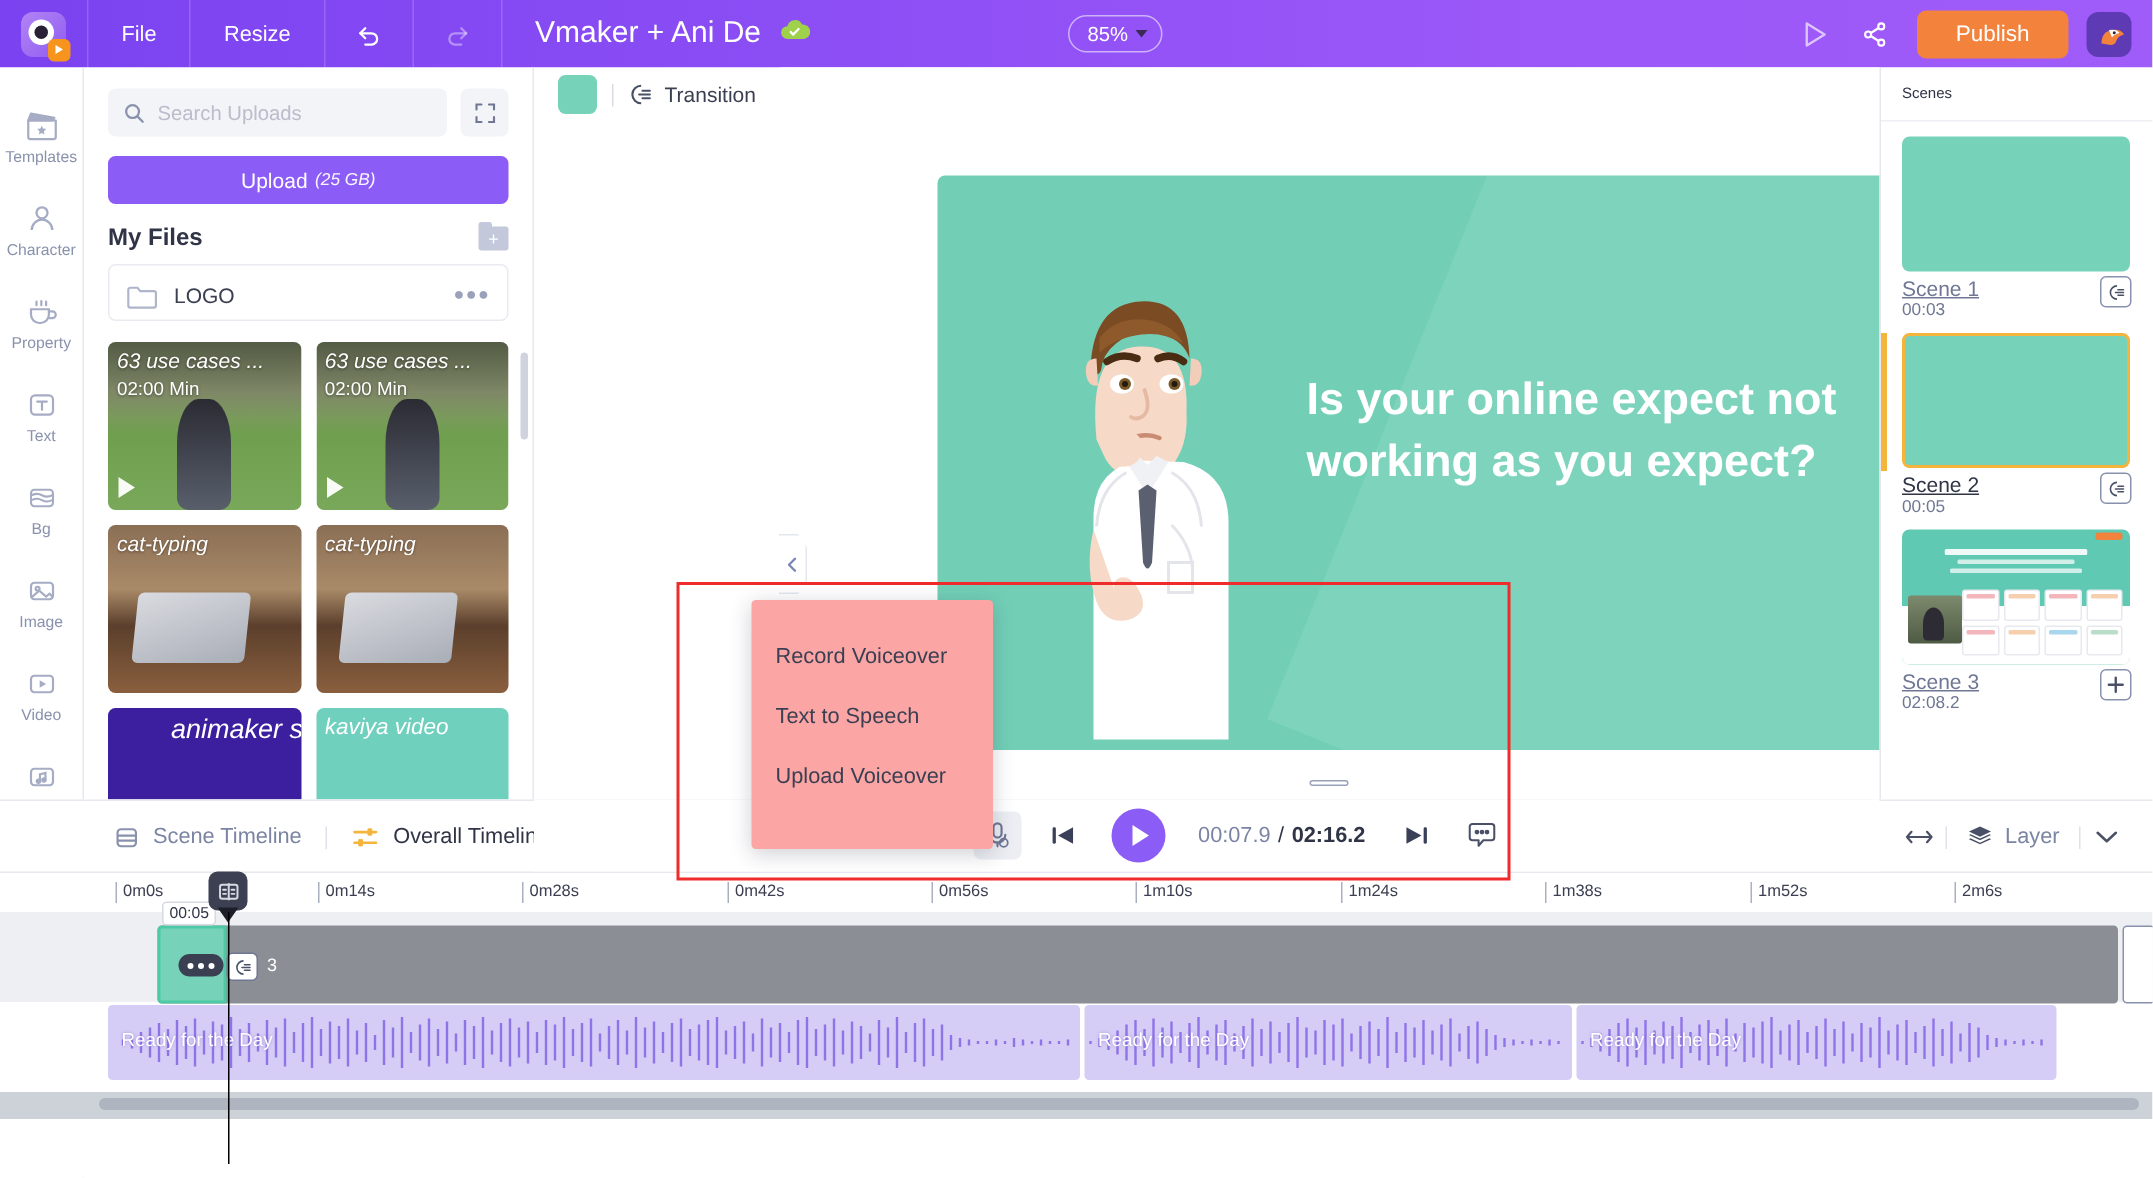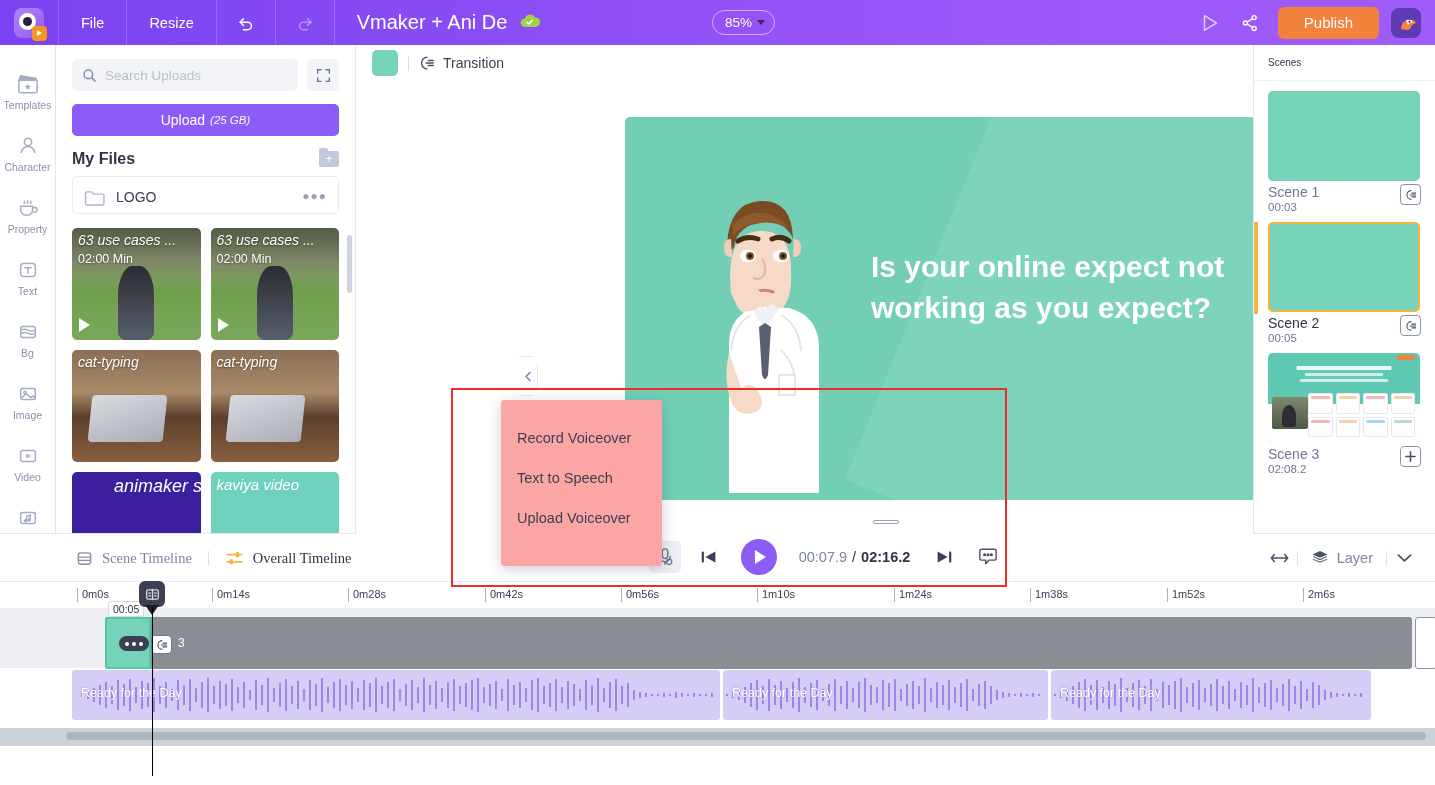--- a/index.html
+++ b/index.html
@@ -164,21 +164,21 @@
     position:absolute; left:1253px; top:45px; width:182px; height:488px;
     background:#fff; border-left:1px solid #e6e8ee;
   }
   .scenes-hd { height:36px; display:flex; align-items:center; padding:0 14px; font-size:10px; color:#2f3446; border-bottom:1px solid #edeff4;}
   .scenes-body { padding:10px 14px 0 14px; position:relative;}
   .sc { margin-bottom:9px; position:relative;}
   .sc-thumb { width:152px;height:90px;border-radius:5px;background:#76d3ba; cursor:pointer; overflow:hidden; position:relative;}
   .sc.selected .sc-thumb { border:2px solid #f5b43c; }
   .sc.selected::before { content:""; position:absolute; left:-14px; top:0; width:4px; height:92px; background:#f5b43c;}
   .sc-meta { display:flex; align-items:flex-start; justify-content:space-between; padding-top:3px;}
-  .sc-name { font-size:14px; color:#6f7794; }
+  .sc-name { font-size:14px; color:#6f7794;text-decoration:underline; }
   .sc.selected .sc-name, .sc.cur .sc-name { color:#2f3446; }
   .sc-time { font-size:11.5px; color:#6f7794; margin-top:1px;}
   .sc-btn { width:21px;height:21px;border:1px solid #8992ad;border-radius:4px;display:flex;align-items:center;justify-content:center;cursor:pointer;background:#fff;}
   
   .mini { position:absolute; inset:0; background:#fff; }
   .mini .bar { position:absolute;left:0;top:0;right:0;height:9px;background:#5fc9b3;}
   .mini .hero { position:absolute;left:0;top:9px;right:0;height:42px;background:#5fc9b3;}
   .mini .ht { position:absolute;left:50%;transform:translateX(-50%);top:13px;width:95px;height:4px;background:rgba(255,255,255,.9);border-radius:1px;}
   .mini .ht2 { position:absolute;left:50%;transform:translateX(-50%);top:20px;width:78px;height:3px;background:rgba(255,255,255,.7);border-radius:1px;}
   .mini .ht3 { position:absolute;left:50%;transform:translateX(-50%);top:26px;width:88px;height:3px;background:rgba(255,255,255,.7);border-radius:1px;}
@@ -206,21 +206,21 @@
   .timecode .cur { color:#7b84a3; }
   .timecode .tot { font-weight:bold; }
 
   
   .timeline-bar {
     position:absolute; left:0; top:533px; width:1435px; height:49px;
     border-top:1px solid #e6e8ee; border-bottom:1px solid #e6e8ee; background:#fff;
   }
   .tl-left { position:absolute; left:60px; top:0; height:48px; display:flex; align-items:center; gap:0;}
   .tl-tab { display:flex;align-items:center;gap:9px;cursor:pointer;font-size:14.5px;padding:0 16px;}
-  .tl-tab .lbl { color:#7b84a3;font-family:Liberation Serif, serif; }
+  .tl-tab .lbl { color:#7b84a3; }
   .tl-tab.active .lbl { color:#2f3446; }
   .tl-right { position:absolute; right:14px; top:0; height:48px; display:flex; align-items:center; gap:0;}
   .zoom-slider { display:flex;align-items:center;gap:8px;padding:0 12px;}
   .zs-track { width:76px;height:3px;background:#d7dae3;border-radius:2px;position:relative;}
   .zs-fill { position:absolute;left:0;top:0;height:3px;width:44%;background:#f5b43c;border-radius:2px;}
   .zs-knob { position:absolute;left:40%;top:-4px;width:11px;height:11px;border-radius:50%;background:#6f7794;}
   .mini-btn { width:34px;height:48px;display:flex;align-items:center;justify-content:center;cursor:pointer;}
   .layer-btn { display:flex;align-items:center;gap:8px;padding:0 13px;cursor:pointer;color:#7b84a3;font-size:14.5px;}
   .tl-sep { width:1px;height:15px;background:#dfe2ea;}
 

